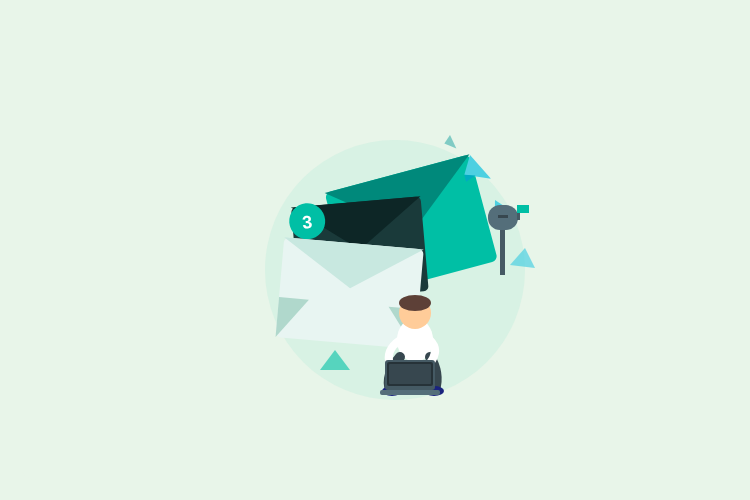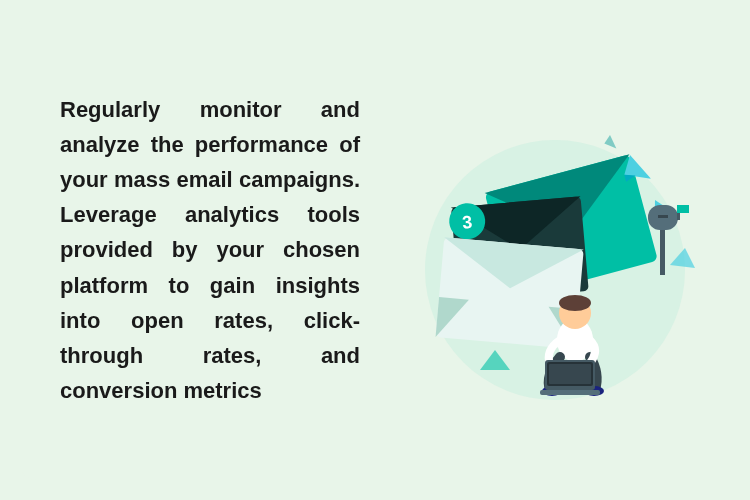--- a/index.html
+++ b/index.html
@@ -55,23 +55,20 @@
 
     .illustration-svg {
       width: 320px;
       height: 320px;
     }
   </style>
 </head>
 <body>
 
 <div class="card">
-  <div class="text-section">
-    <p class="main-text">Regularly monitor and analyze the performance of your mass email campaigns. Leverage analytics tools provided by your chosen platform to gain insights into open rates, click-through rates, and conversion metrics</p>
-  </div>
 
   <div class="illustration-section">
     <svg class="illustration-svg" viewBox="0 0 320 320" xmlns="http://www.w3.org/2000/svg">
 
       <ellipse cx="175" cy="180" rx="130" ry="130" fill="#c8f0e0" opacity="0.5"></ellipse>
 
       <g transform="rotate(-15, 200, 150)">
         <rect x="120" y="80" width="150" height="110" rx="6" fill="#00bfa5"></rect>
         <polygon points="120,80 195,140 270,80" fill="#00897b"></polygon>
 

